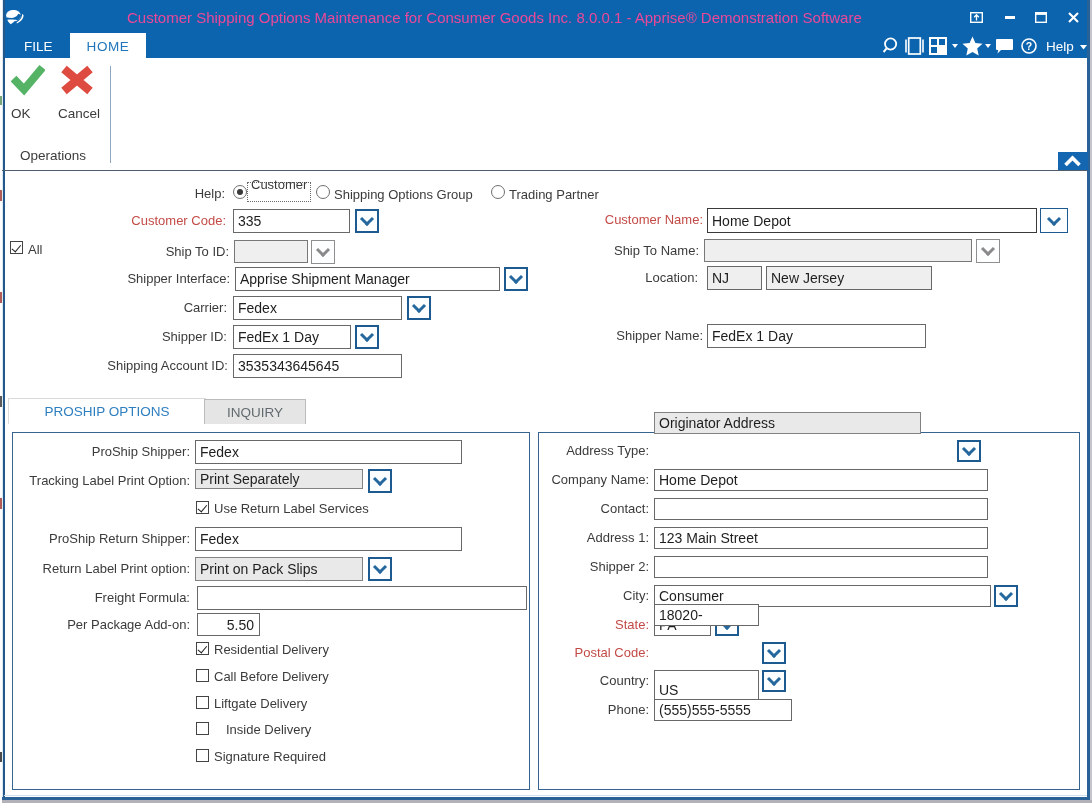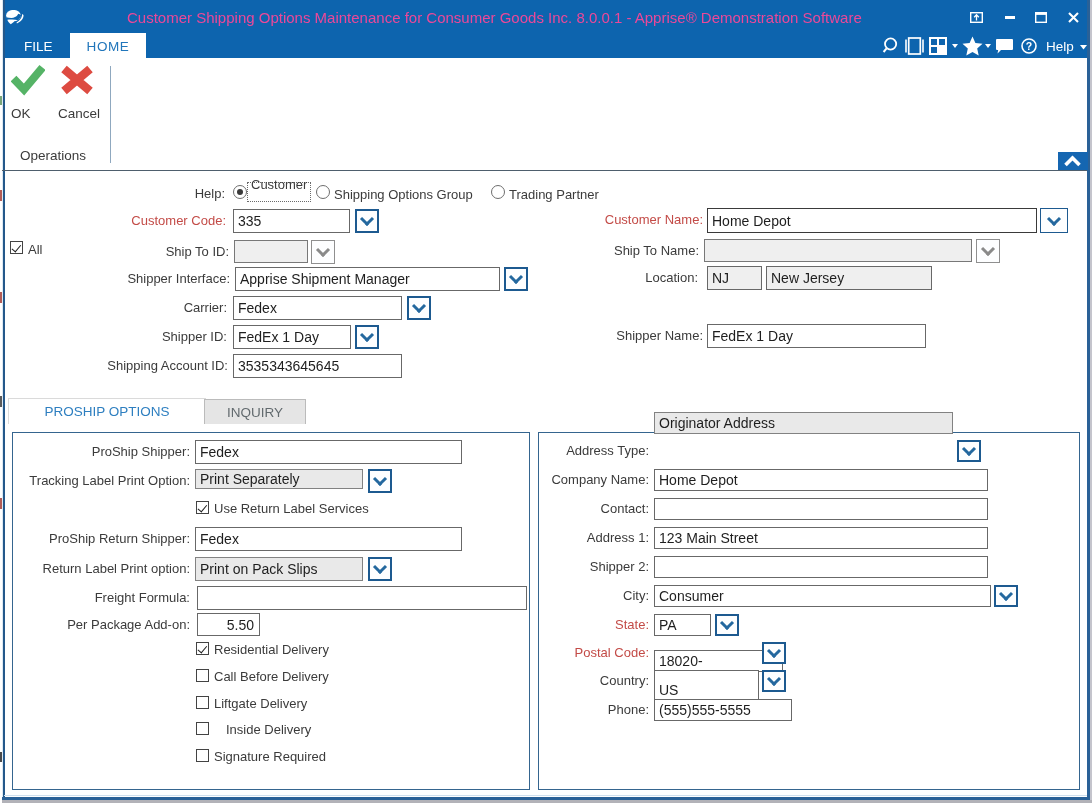--- a/index.html
+++ b/index.html
@@ -201,21 +201,21 @@
 <div class="cb" style="left:196px;top:669px"></div>
 <div class="cblbl" style="left:214px;top:669px">Call Before Delivery</div>
 <div class="cb" style="left:196px;top:696px"></div>
 <div class="cblbl" style="left:214px;top:696px">Liftgate Delivery</div>
 <div class="cb" style="left:196px;top:722px"></div>
 <div class="cblbl" style="left:226px;top:722px">Inside Delivery</div>
 <div class="cb" style="left:196px;top:749px"></div>
 <div class="cblbl" style="left:214px;top:749px">Signature Required</div>
 
 <div class="lbl" style="right:443px;top:439px">Address Type:</div>
-<div class="inp cmb" style="left:654px;top:412px;width:299px;height:22px">Originator Address</div>
+<div class="inp cmb" style="left:654px;top:412px;width:267px;height:22px">Originator Address</div>
 <div class="dd" style="left:957px;top:440px;height:22px">
     <i class="chv"></i>
   </div>
 <div class="lbl" style="right:443px;top:468px">Company Name:</div>
 <div class="inp" style="left:654px;top:469px;width:334px;height:22px">Home Depot</div>
 <div class="lbl" style="right:443px;top:497px">Contact:</div>
 <div class="inp" style="left:654px;top:498px;width:334px;height:22px"></div>
 <div class="lbl" style="right:443px;top:526px">Address 1:</div>
 <div class="inp" style="left:654px;top:527px;width:334px;height:22px">123 Main Street</div>
 <div class="lbl" style="right:443px;top:555px">Shipper 2:</div>
@@ -224,21 +224,21 @@
 <div class="inp" style="left:654px;top:585px;width:337px;height:22px">Consumer</div>
 <div class="dd" style="left:994px;top:585px;height:22px">
     <i class="chv"></i>
   </div>
 <div class="lbl red" style="right:443px;top:613px">State:</div>
 <div class="inp" style="left:654px;top:614px;width:57px;height:22px">PA</div>
 <div class="dd" style="left:715px;top:614px;height:22px">
     <i class="chv"></i>
   </div>
 <div class="lbl red" style="right:443px;top:641px">Postal Code:</div>
-<div class="inp" style="left:654px;top:650px;width:129px;height:22px">18020-</div>
+<div class="inp" style="left:654px;top:604px;width:105px;height:22px">18020-</div>
 <div class="dd" style="left:762px;top:642px;height:22px">
     <i class="chv"></i>
   </div>
 <div class="lbl" style="right:443px;top:669px">Country:</div>
 <div class="inp" style="left:654px;top:670px;width:105px;height:40px">US</div>
 <div class="dd" style="left:762px;top:670px;height:22px">
     <i class="chv"></i>
   </div>
 <div class="lbl" style="right:443px;top:698px">Phone:</div>
 <div class="inp" style="left:654px;top:699px;width:138px;height:22px">(555)555-5555</div>

